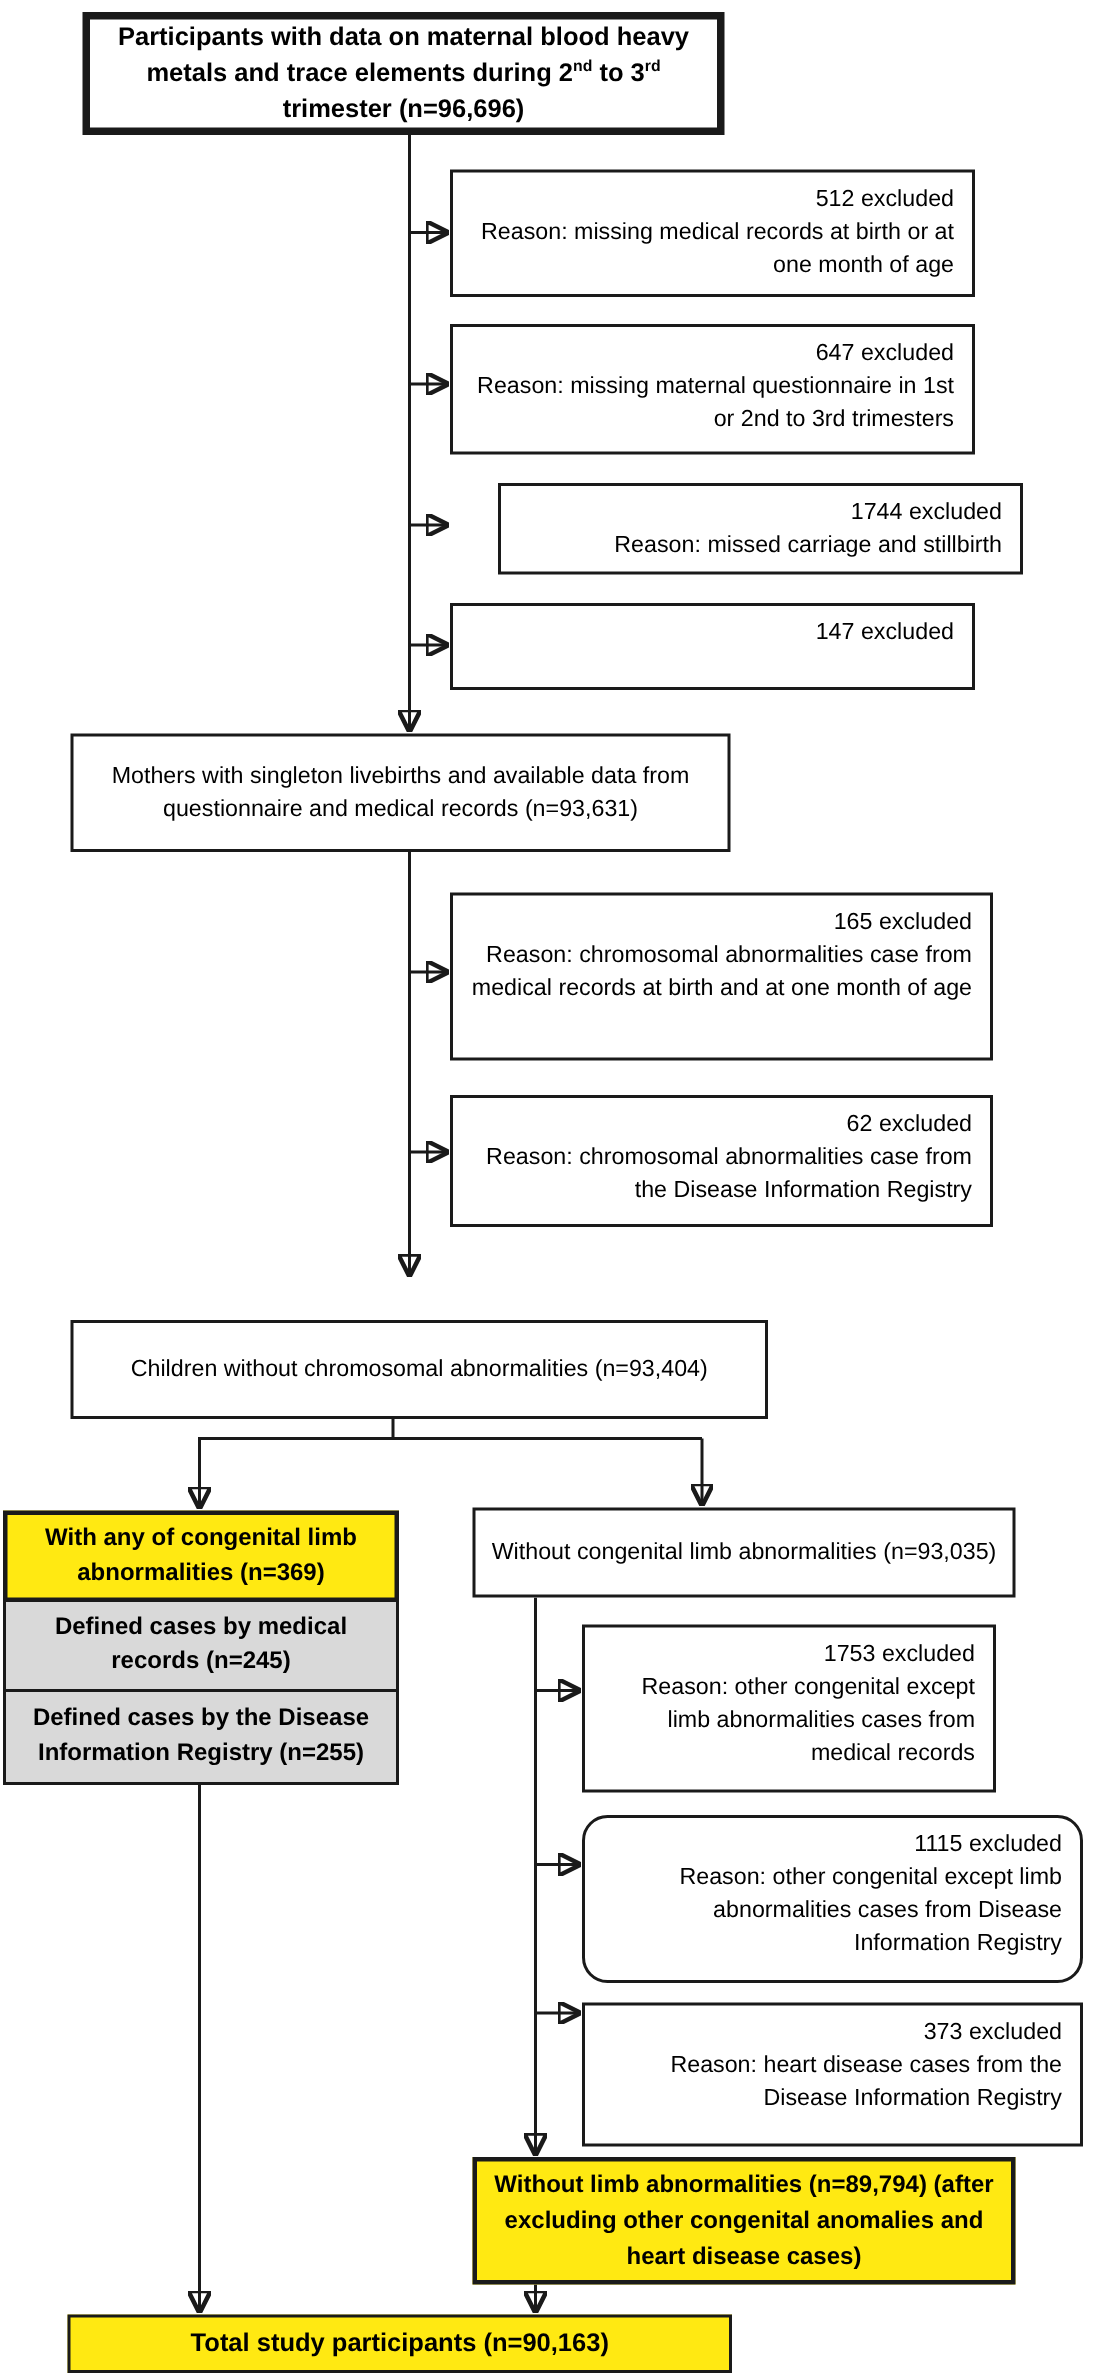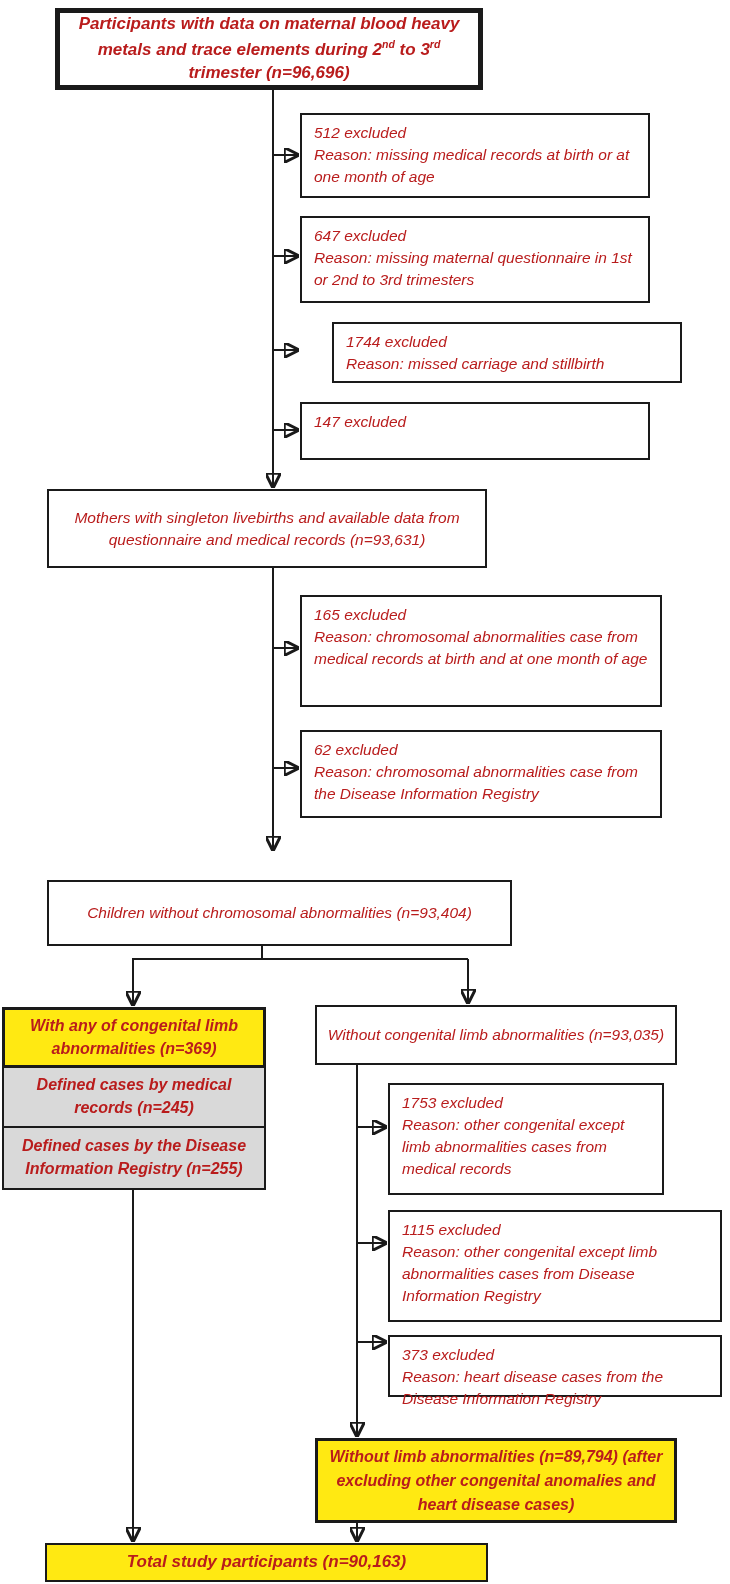--- a/index.html
+++ b/index.html
@@ -1,40 +1,39 @@
 <!DOCTYPE html>
 <html><head>
 <meta charset="utf-8">
 <style>
   html,body{margin:0;padding:0;background:#ffffff;}
   #canvas{
     position:relative;
     width:730px;height:1584px;
     background:#ffffff;
     font-family:"Liberation Sans", sans-serif;
-    color:#b91c1c;
+    color:#000000;
     overflow:hidden;
-    font-style:italic;
   }
   .box{
     position:absolute;
     background:#ffffff;
     border:2px solid #1a1a1a;
     box-sizing:border-box;
     font-size:15.5px;
     line-height:1.42;
   }
   .center{
     display:flex;align-items:center;justify-content:center;
     text-align:center;
     padding:4px 10px;
   }
   .reason{
     padding:7px 12px;
-    text-align:left;
+    text-align:right;
   }
   .bold{font-weight:bold;}
   .thick{border-width:5px;}
   .yellow{background:#FFE912;}
   .gray{background:#D9D9D9;}
   .b3{border-width:3px;}
   .reason .line{display:block;}
   svg.connectors{
     position:absolute;left:0;top:0;width:730px;height:1584px;
     pointer-events:none;
@@ -128,25 +127,25 @@
   </div>
 
   <div class="box center" style="left:315px;top:1005px;width:362px;height:60px;">
     <div>Without congenital limb abnormalities (n=93,035)</div>
   </div>
 
   <div class="box reason" style="left:388px;top:1083px;width:276px;height:112px;">
     <span class="line">1753 excluded</span>
     <span class="line">Reason: other congenital except limb abnormalities cases from medical records</span>
   </div>
-  <div class="box reason" style="left:388px;top:1210px;width:334px;height:112px;">
+  <div class="box reason" style="left:388px;top:1210px;width:334px;height:112px;border-radius:17px;">
     <span class="line">1115 excluded</span>
     <span class="line">Reason: other congenital except limb abnormalities cases from Disease Information Registry</span>
   </div>
-  <div class="box reason" style="left:388px;top:1335px;width:334px;height:62px;">
+  <div class="box reason" style="left:388px;top:1335px;width:334px;height:96px;">
     <span class="line">373 excluded</span>
     <span class="line">Reason: heart disease cases from the Disease Information Registry</span>
   </div>
 
   <div class="box center bold yellow b3" style="left:315px;top:1438px;width:362px;height:85px;font-size:16px;line-height:1.5;">
     <div>
       <span class="line">Without limb abnormalities (n=89,794)</span>
       <span class="line">(after excluding other congenital</span>
       <span class="line">anomalies and heart disease cases)</span>
     </div>

